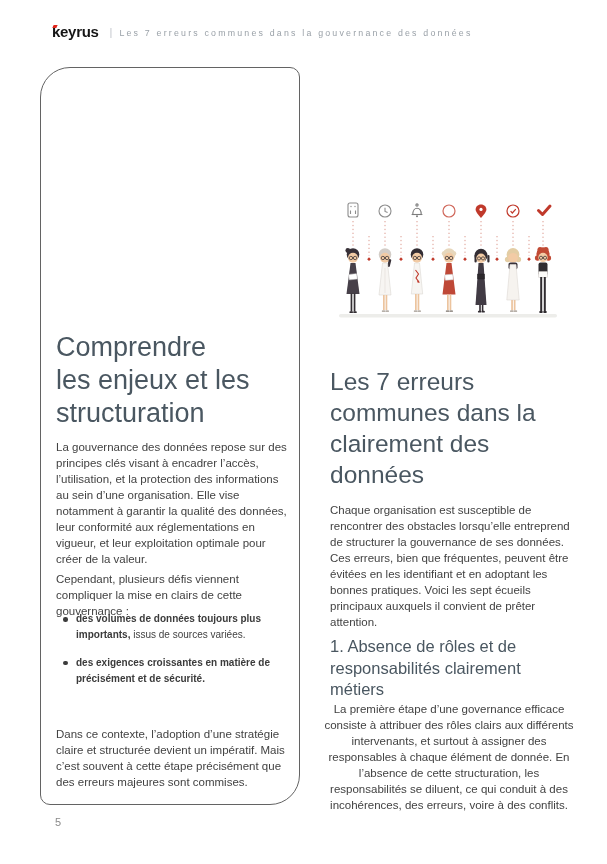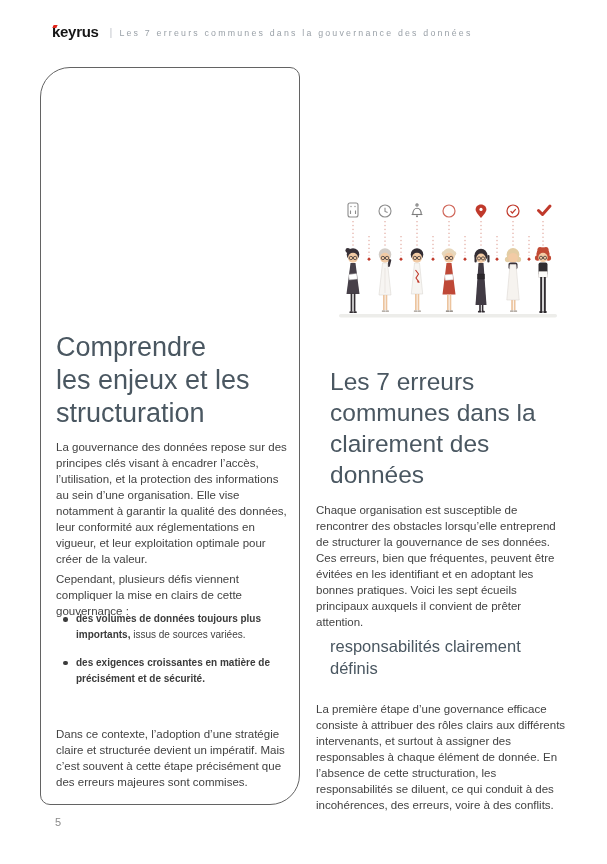--- a/index.html
+++ b/index.html
@@ -23,23 +23,23 @@
   .right-heading{left:330px;top:366px;font-size:24.5px;line-height:31px;}
   .body-text{position:absolute;font-size:11.5px;line-height:16px;color:#424242;}
   .left-para1{left:56px;top:439px;width:235px;}
   .left-para2{left:56px;top:571px;width:235px;}
   .left-para3{left:56px;top:726px;width:235px;}
   .bullets{position:absolute;left:62px;top:611px;width:228px;margin:0;padding:0;list-style:none;
            font-size:10px;line-height:16.4px;}
   .bullets li{position:relative;padding-left:14px;margin-bottom:11px;}
   .bullets li .dot{position:absolute;left:1px;top:6px;width:4.5px;height:4.5px;border-radius:50%;background:#3b3b3b;}
   .b{font-weight:bold;color:#3b3b3b;}
-  .right-intro{left:316px;top:502px;width:252px;}
+  .right-intro{left:330px;top:502px;width:252px;}
   .sec1-heading{left:330px;top:636px;font-size:16.5px;line-height:21.5px;}
-  .sec1-body{left:316px;top:701px;width:252px;}
+  .sec1-body{left:323px;top:701px;width:252px;text-align:center;}
   .pagenum{position:absolute;left:55px;top:816px;font-size:11px;color:#8a8a8a;}
   .illu{position:absolute;left:333px;top:198px;}
 </style>
 </head>
 <body>
 
 <div class="page">
 
   <div class="header">
     <span class="logo">
@@ -257,21 +257,22 @@
   <div class="h1 right-heading">
     <div>Les 7 erreurs</div>
     <div>communes dans la</div>
     <div>clairement des</div>
     <div>données</div>
   </div>
 
   <div class="body-text right-intro">Chaque organisation est susceptible de rencontrer des obstacles lorsqu’elle entreprend de structurer la gouvernance de ses données. Ces erreurs, bien que fréquentes, peuvent être évitées en les identifiant et en adoptant les bonnes pratiques. Voici les sept écueils principaux auxquels il convient de prêter attention.</div>
 
   <div class="h1 sec1-heading">
+    <div>1. Absence de rôles et de</div>
     <div>responsabilités clairement</div>
-    <div>définis</div>
+    <div>métiers</div>
   </div>
 
   <div class="body-text sec1-body">La première étape d’une governance efficace consiste à attribuer des rôles clairs aux différents intervenants, et surtout à assigner des responsables à chaque élément de donnée. En l’absence de cette structuration, les responsabilités se diluent, ce qui conduit à des incohérences, des erreurs, voire à des conflits.</div>
 
   <div class="pagenum">5</div>
 
 </div>
 
 </body></html>

